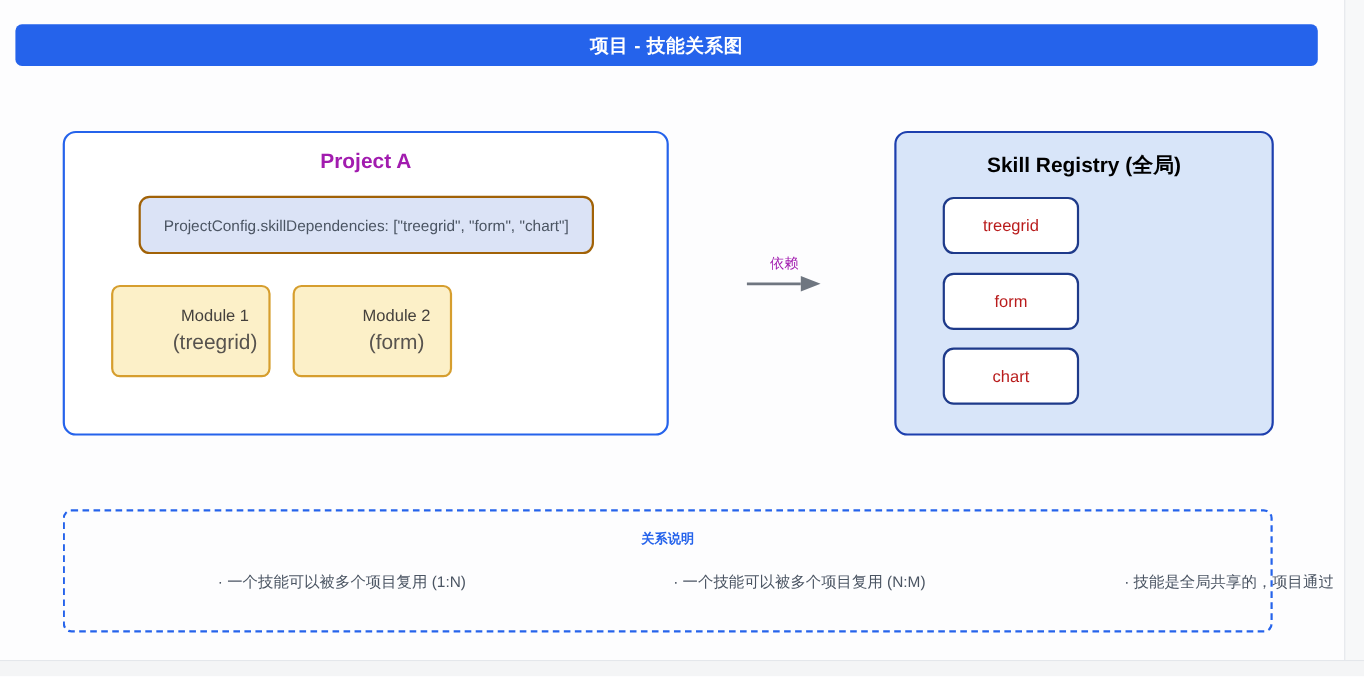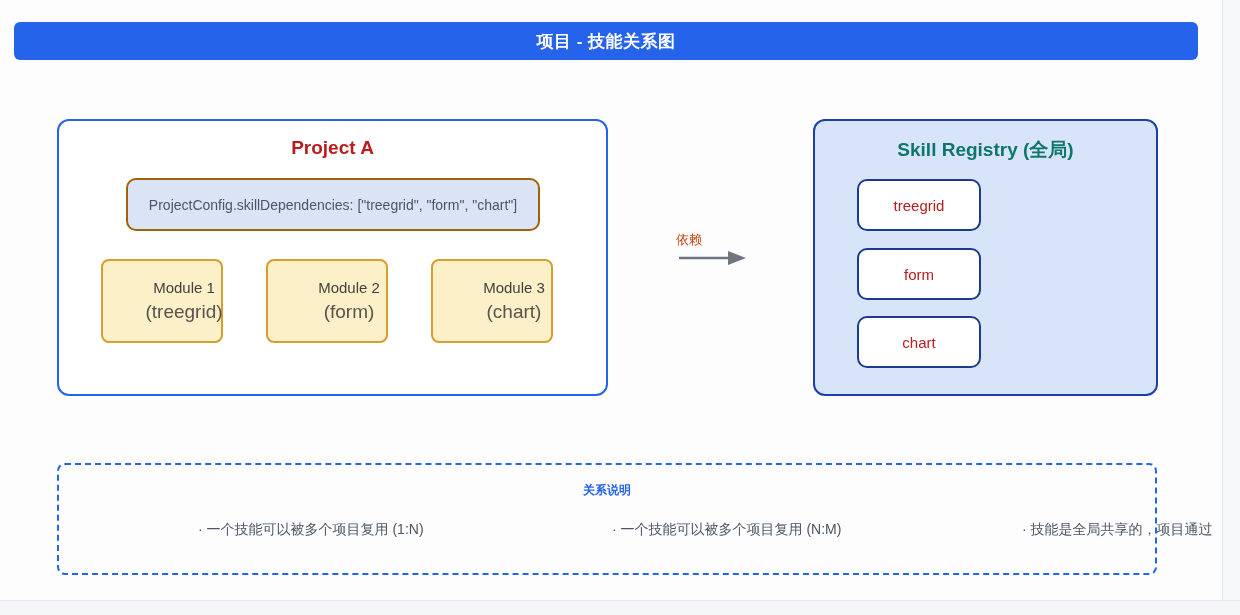--- a/index.html
+++ b/index.html
@@ -39,69 +39,69 @@
   .project-box {
     position: absolute; left: 57px; top: 119px;
     width: 551px; height: 277px;
     background: #ffffff;
     border: 2px solid #2563eb;
     border-radius: 12px;
   }
   .project-title {
     margin-top: 16px;
     text-align: center;
-    color: #b91c1c; font-size: 19px; font-weight: bold;
+    color: #a21caf; font-size: 19px; font-weight: bold;
   }
   .config-box {
     position: absolute; left: 67px; top: 57px;
     width: 414px; height: 53px;
     background: #dbe3f6;
     border: 2px solid #a16207;
     border-radius: 10px;
     display: flex; align-items: center; justify-content: center;
     color: #4b5563; font-size: 14px;
     white-space: nowrap; overflow: hidden;
   }
   .module-box {
     position: absolute; top: 138px;
-    width: 122px; height: 84px;
+    width: 145px; height: 84px;
     background: #fcf0c8;
     border: 2px solid #d69e2e;
     border-radius: 8px;
     display: flex; flex-direction: column;
     align-items: center; justify-content: center;
     gap: 5px;
     padding-left: 44px;
   }
   .module-box.m1 { left: 42px; }
   .module-box.m2 { left: 207px; }
   .module-box.m3 { left: 372px; }
   .module-name { color: #44403c; font-size: 15px; }
   .module-skill { color: #57534e; font-size: 19px; }
   
   .arrow-label {
     position: absolute; left: 676px; top: 231px;
-    width: 74px; 
-    color: #c2410c; font-size: 13px;
+    width: 74px; text-align: center;
+    color: #a21caf; font-size: 13px;
   }
   .arrow-svg {
     position: absolute; left: 678px; top: 249px;
   }
   
   .registry-box {
     position: absolute; left: 813px; top: 119px;
     width: 345px; height: 277px;
     background: #d8e5f9;
     border: 2px solid #1d3fae;
     border-radius: 12px;
   }
   .registry-title {
     margin-top: 16px;
     text-align: center;
-    color: #0f766e; font-size: 19px; font-weight: bold;
+    color: #000000; font-size: 19px; font-weight: bold;
   }
   .skill-box {
     position: absolute; left: 42px;
     width: 124px; height: 52px;
     background: #ffffff;
     border: 2px solid #1e3a8a;
     border-radius: 10px;
     display: flex; align-items: center; justify-content: center;
     color: #b91c1c; font-size: 15px;
   }
@@ -147,24 +147,20 @@
       <span>ProjectConfig.skillDependencies: ["treegrid", "form", "chart"]</span>
     </div>
     <div class="module-box m1">
       <div class="module-name">Module 1</div>
       <div class="module-skill">(treegrid)</div>
     </div>
     <div class="module-box m2">
       <div class="module-name">Module 2</div>
       <div class="module-skill">(form)</div>
     </div>
-    <div class="module-box m3">
-      <div class="module-name">Module 3</div>
-      <div class="module-skill">(chart)</div>
-    </div>
   </div>
 
   <div class="arrow-label">依赖</div>
   <svg class="arrow-svg" width="70" height="18" viewBox="0 0 70 18">
     <line x1="1" y1="9" x2="50" y2="9" stroke="#6f7680" stroke-width="2.5"></line>
     <polygon points="50,2 68,9 50,16" fill="#6f7680"></polygon>
   </svg>
 
   <div class="registry-box">
     <div class="registry-title">Skill Registry (全局)</div>

